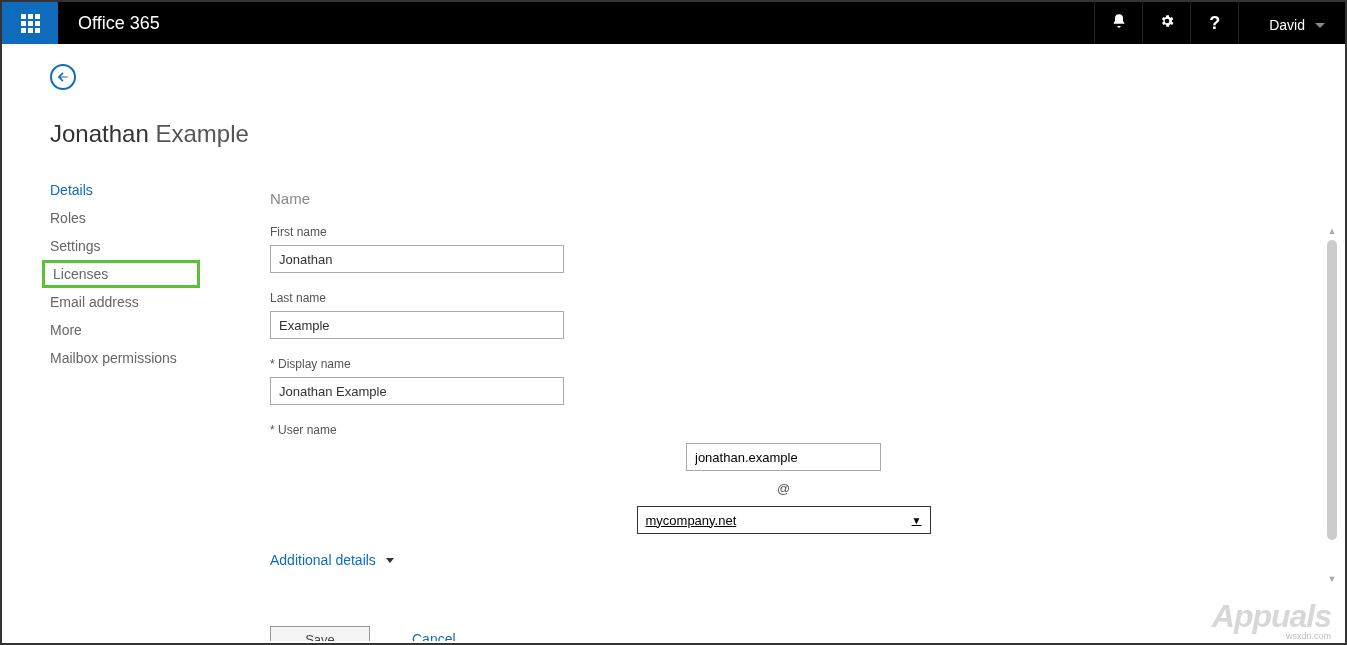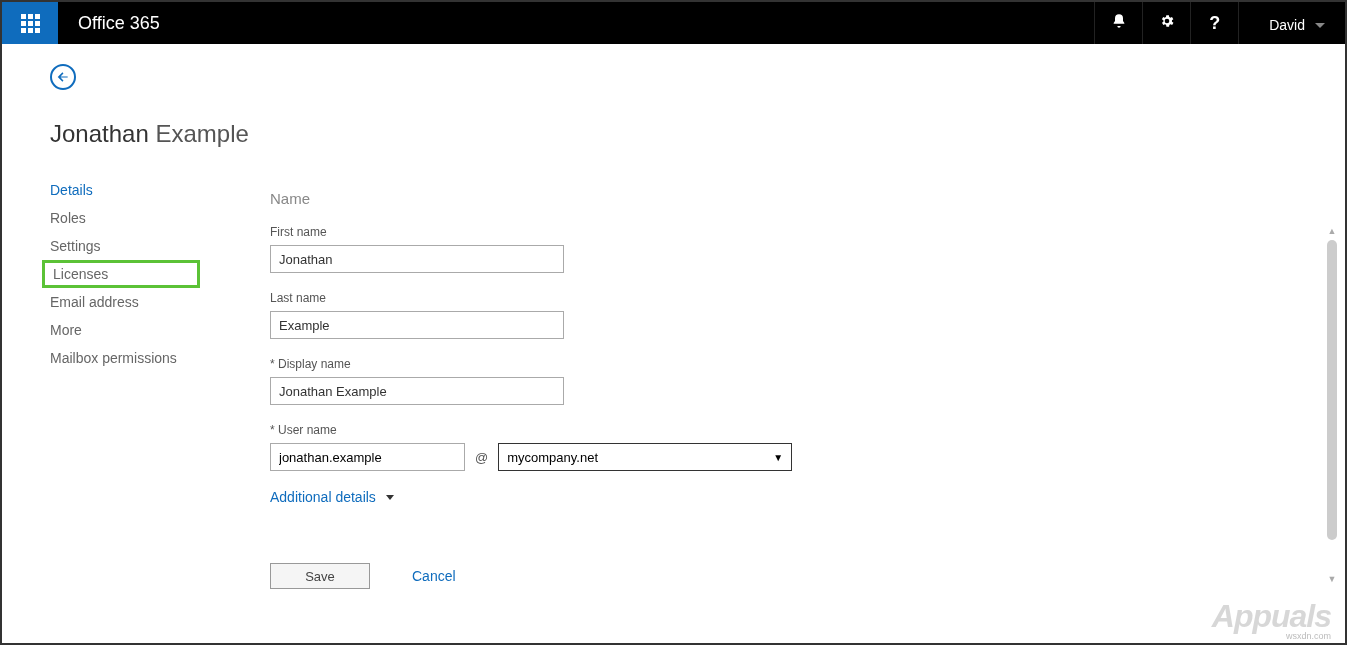--- a/index.html
+++ b/index.html
@@ -174,20 +174,21 @@
       border: 1px solid #aaa;
       padding: 0 8px;
       font-size: 13px;
       color: #333;
       outline: none;
     }
     .username-row {
       display: flex;
       align-items: center;
       gap: 10px;
+      flex-direction: column;
     }
     .username-input {
       width: 195px;
       height: 28px;
       border: 1px solid #aaa;
       padding: 0 8px;
       font-size: 13px;
     }
     .at-symbol {
       font-size: 13px;
@@ -198,20 +199,21 @@
       height: 28px;
       border: 1px solid #333;
       padding: 0 8px;
       font-size: 13px;
       background: #fff;
       position: relative;
       display: flex;
       align-items: center;
       justify-content: space-between;
       cursor: pointer;
+      text-decoration: underline;
     }
     .select-caret {
       font-size: 10px;
       color: #000;
     }
     .additional-details {
       color: #0f6cbd;
       font-size: 14px;
       cursor: pointer;
       margin-top: 10px;

